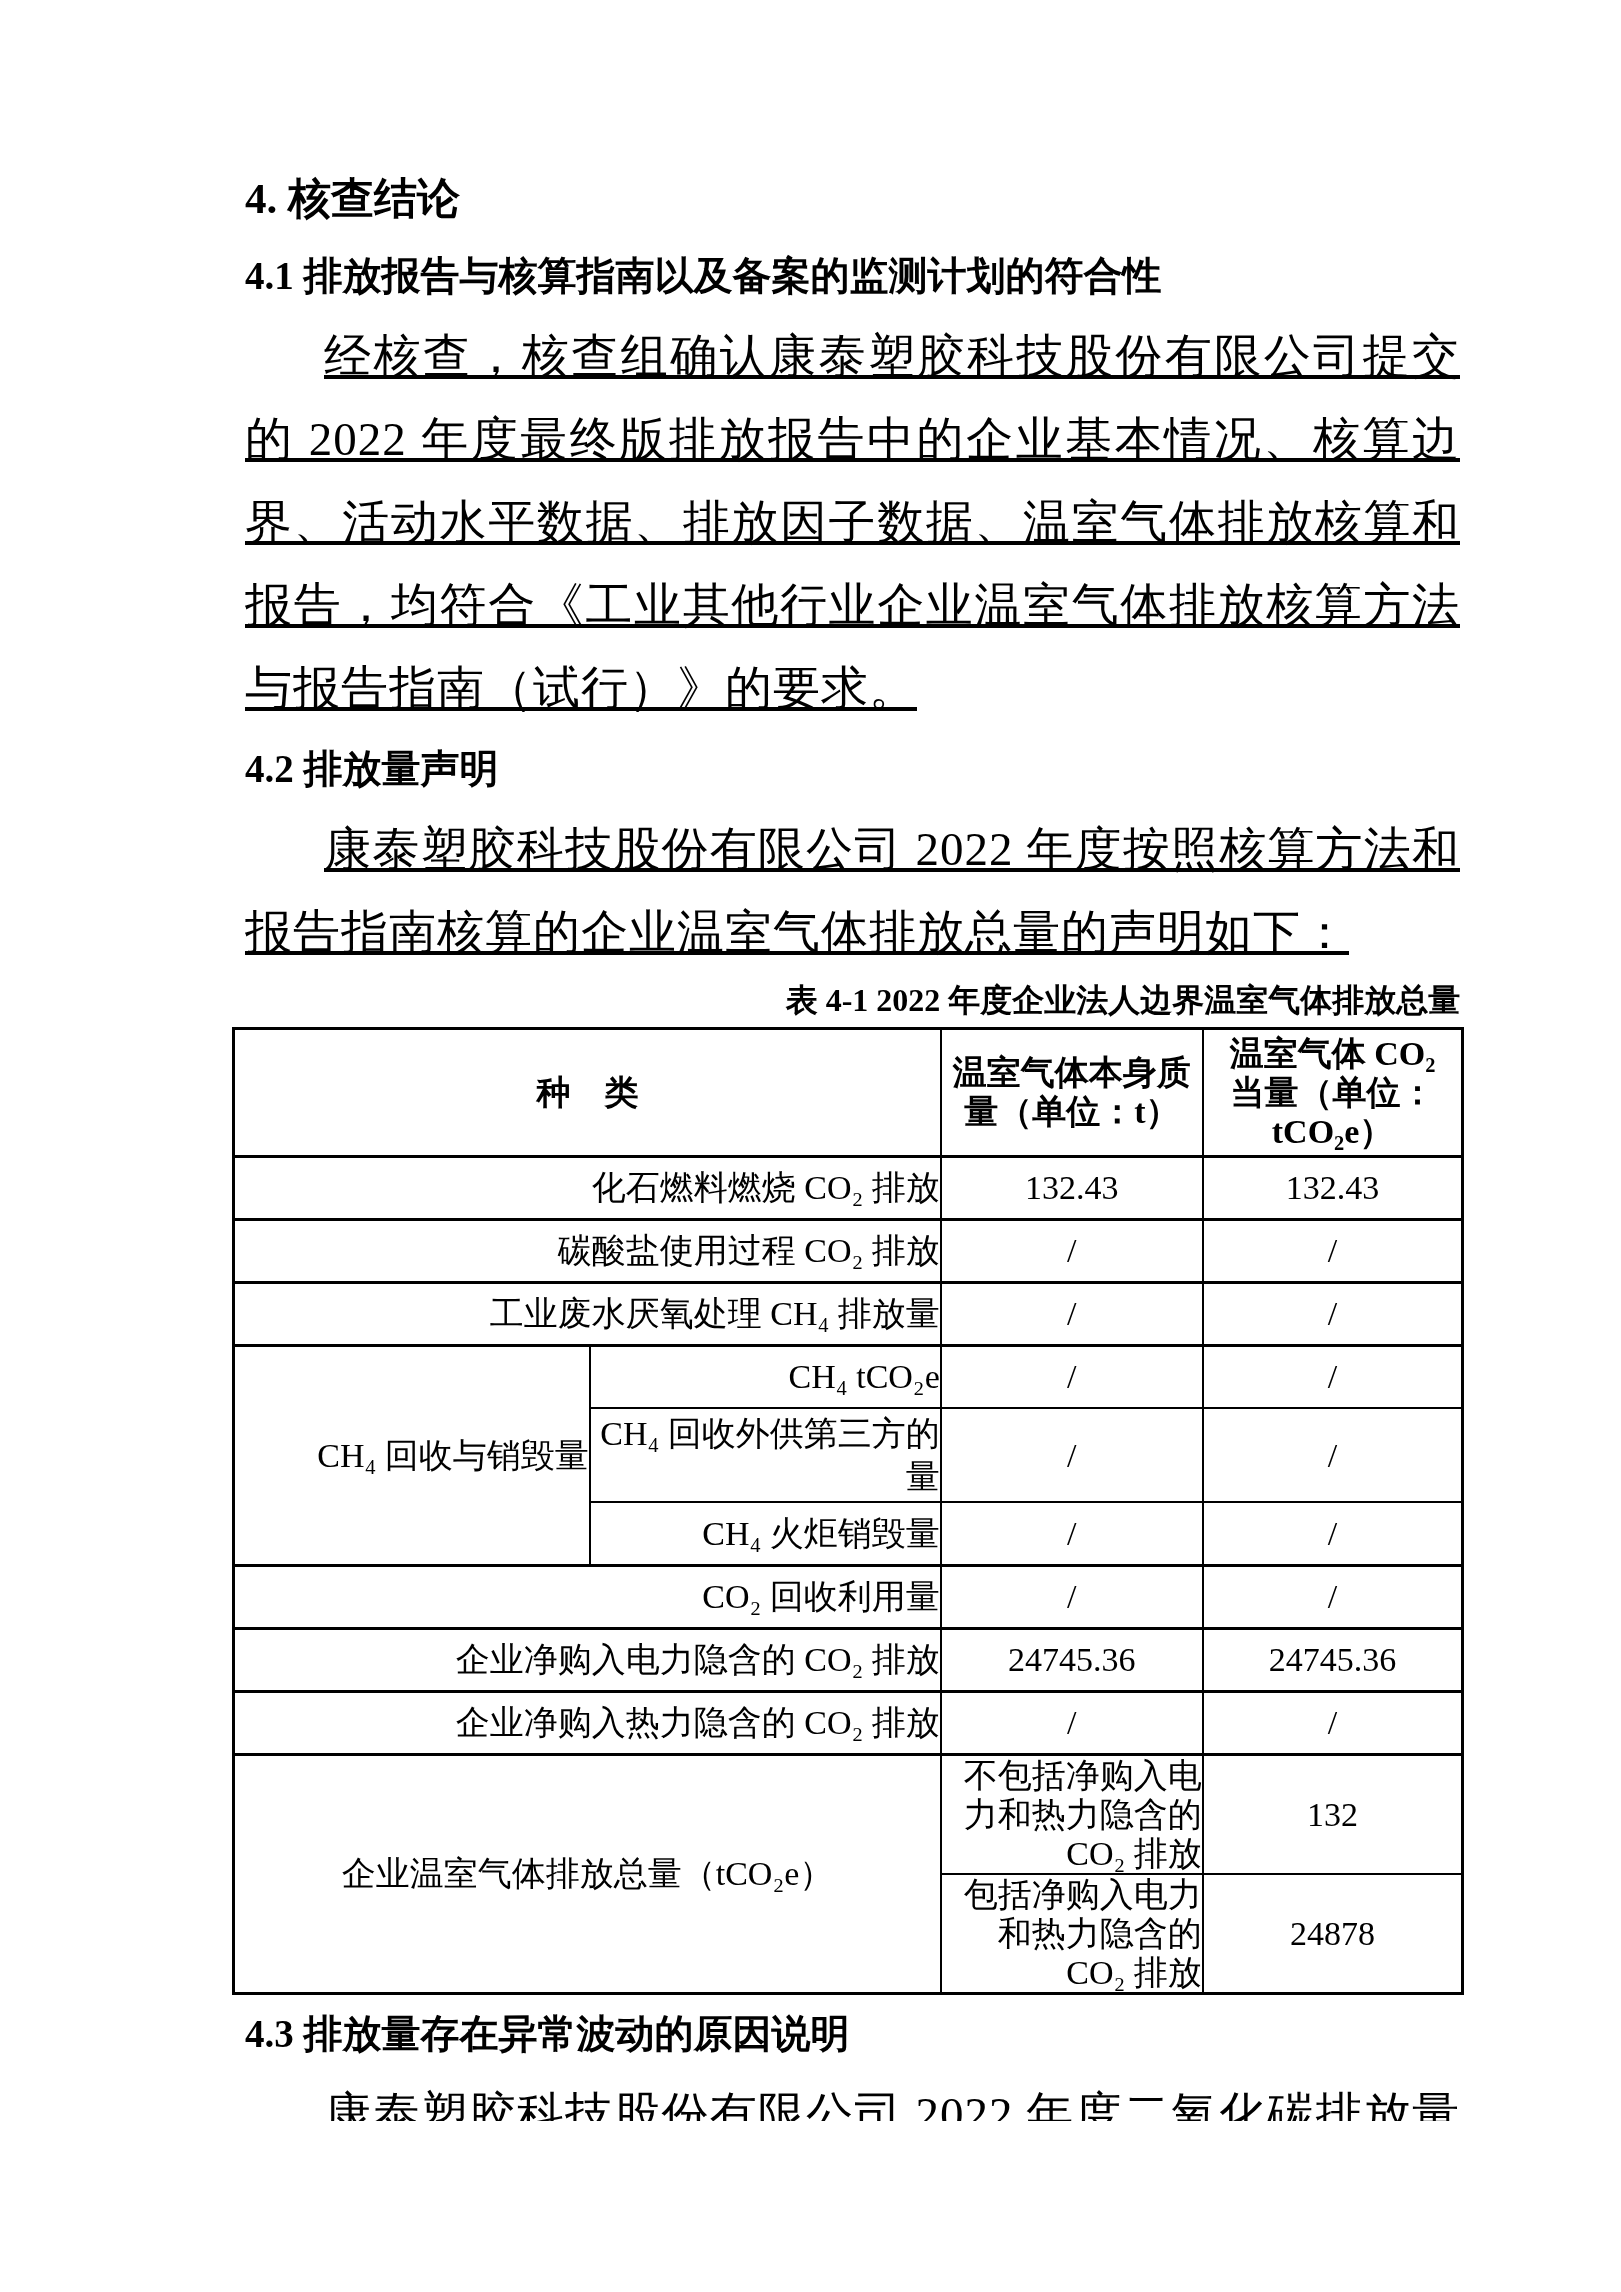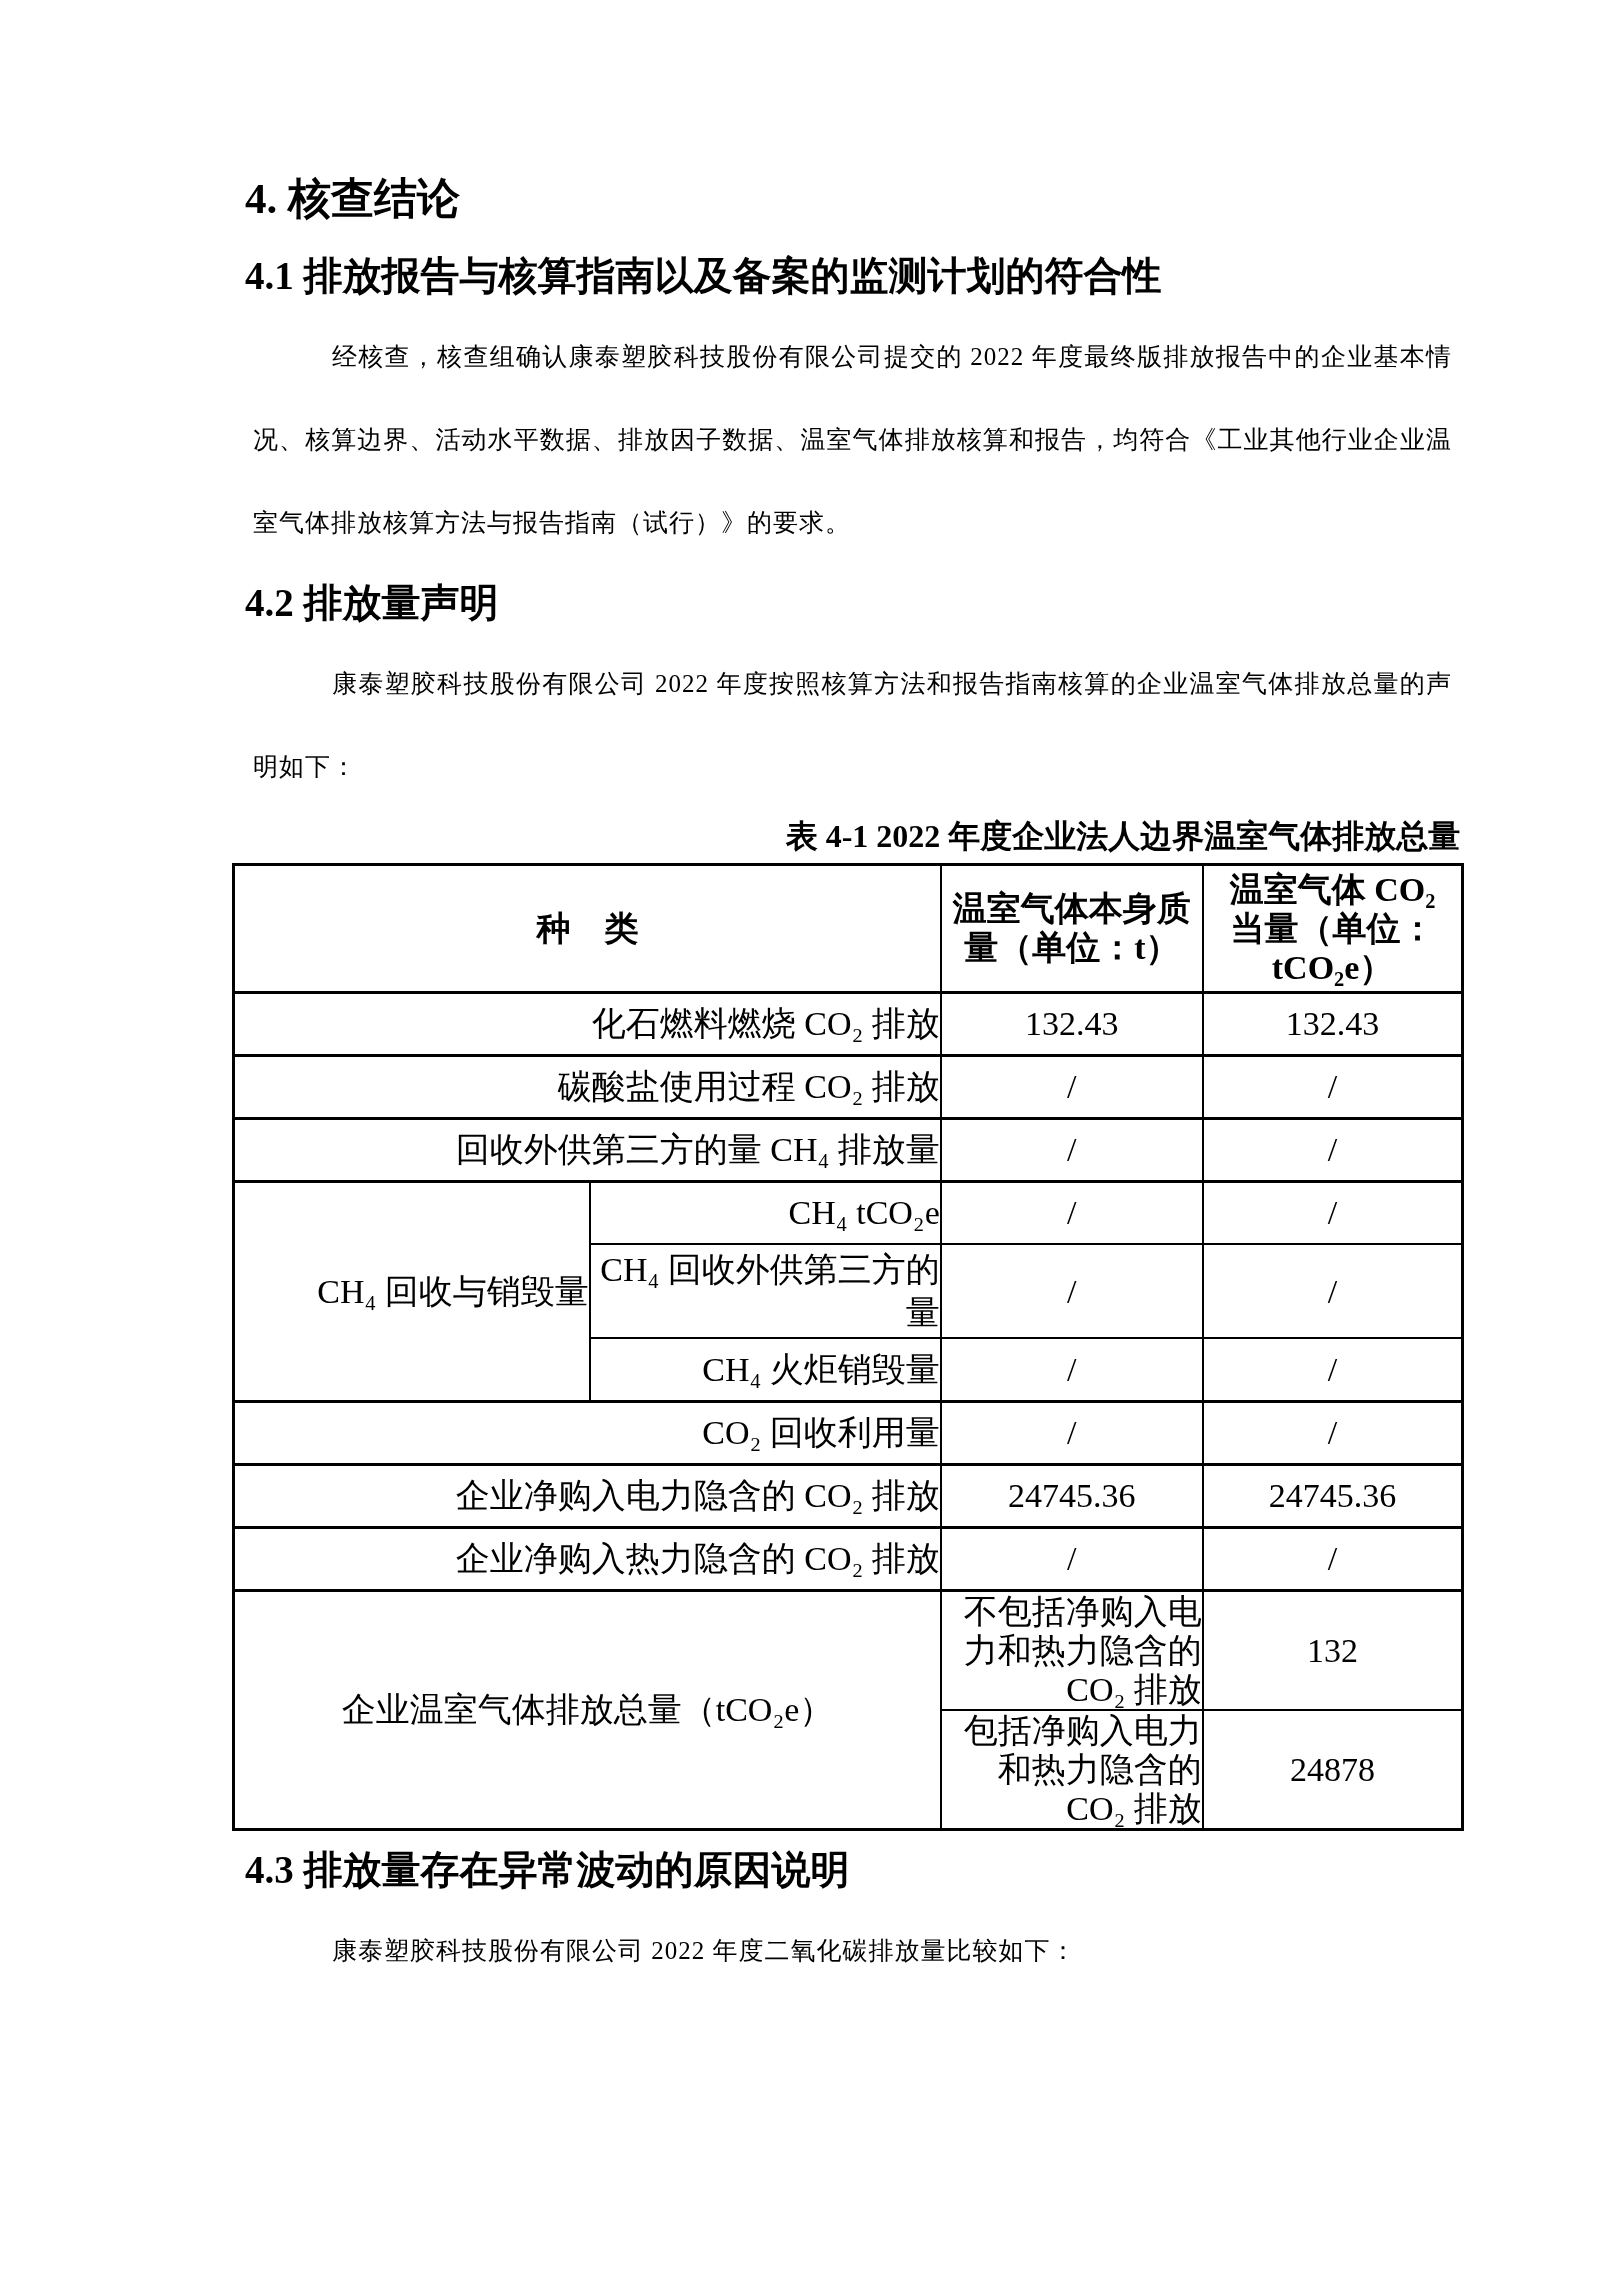--- a/index.html
+++ b/index.html
@@ -28,26 +28,27 @@
     font-weight: bold;
     line-height: 49px;
   }
   .h2 {
     margin: 15.7px 0 15.7px 0;
     font-size: 39px;
     font-weight: bold;
     line-height: 47px;
   }
   .para {
-    margin: 8px;
-    font-size: 25px;
+    margin: 0;
+    font-size: 47px;
     line-height: 83px;
     letter-spacing: 1px;
     text-align: justify;
     text-indent: 79px;
+    text-decoration: underline;
   }
   .table-wrap {
     margin-left: -12.7px;
     width: 1228px;
   }
   .table-caption {
     margin: 5.9px 0 5.9px 0;
     font-size: 32px;
     font-weight: bold;
     text-align: right;
@@ -135,21 +136,21 @@
             <td class="val">132.43</td>
           </tr>
 
           <tr class="rs thick">
             <td colspan="2" class="lbl">碳酸盐使用过程 CO₂ 排放</td>
             <td class="val">/</td>
             <td class="val">/</td>
           </tr>
 
           <tr class="rs thick">
-            <td colspan="2" class="lbl">回收外供第三方的量 CH₄ 排放量</td>
+            <td colspan="2" class="lbl">工业废水厌氧处理 CH₄ 排放量</td>
             <td class="val">/</td>
             <td class="val">/</td>
           </tr>
 
           <tr class="rs thick">
             <td rowspan="3" class="lbl">CH₄ 回收与销毁量</td>
             <td class="lbl">CH₄ tCO₂e</td>
             <td class="val">/</td>
             <td class="val">/</td>
           </tr>

